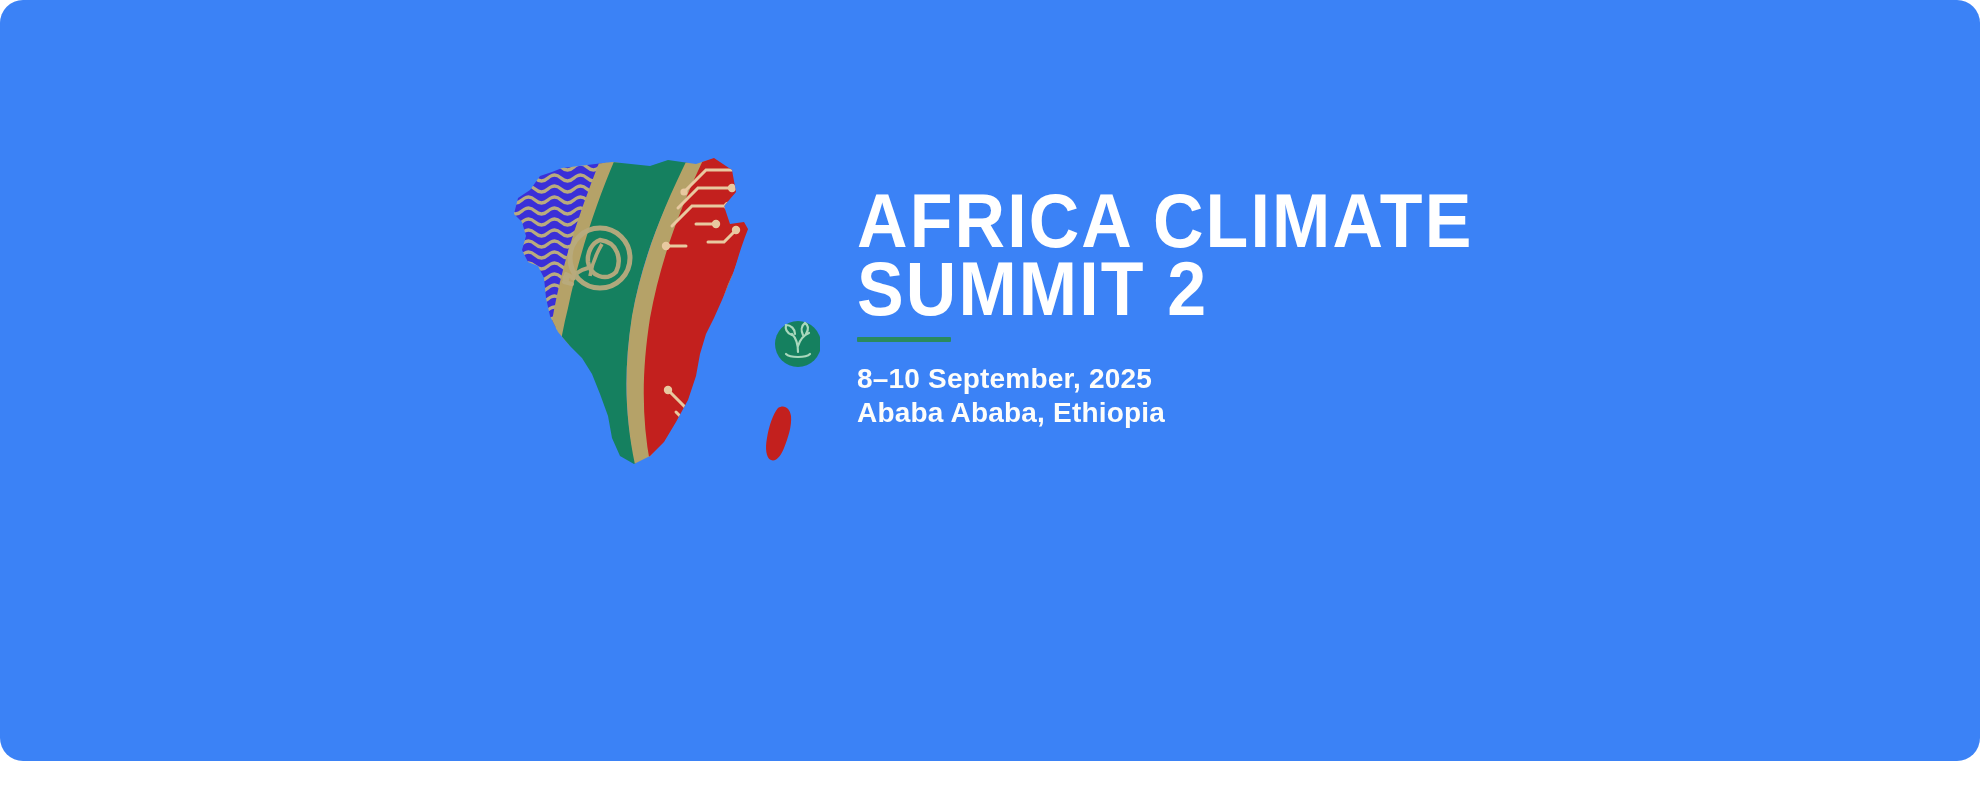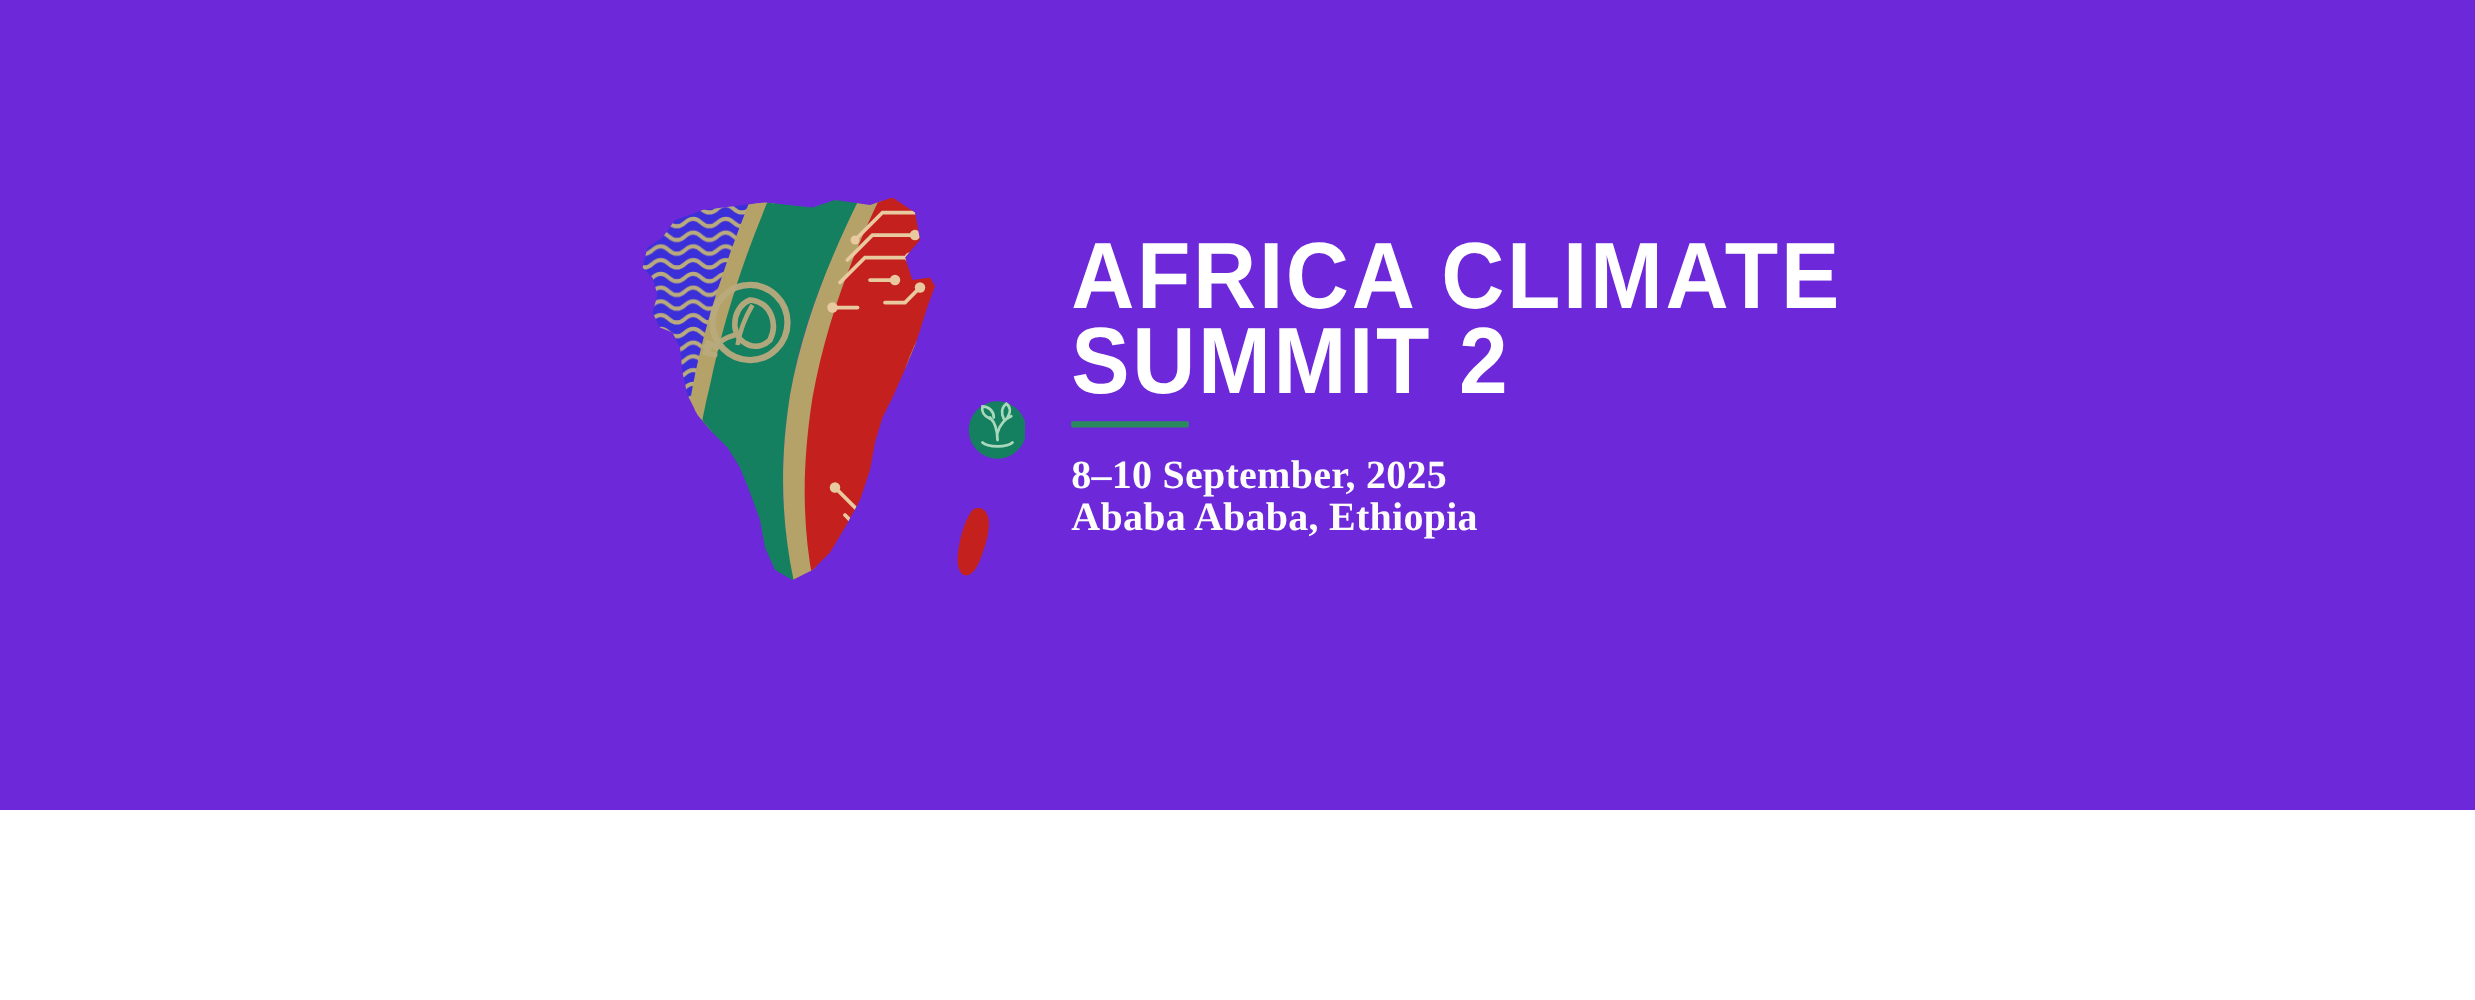--- a/index.html
+++ b/index.html
@@ -9,22 +9,23 @@
   }
   body {
     width: 1980px;
     height: 800px;
     overflow: hidden;
     font-family: "Liberation Sans", sans-serif;
   }
   #banner {
     position: relative;
     width: 1980px;
-    height: 648px;
-    background: #6d28d9;
+    height: 761px;
+    background: #3b82f6;
+    border-radius: 23px;
   }
   
   #composition {
     position: absolute;
     left: 500px;
     top: 140px;
     width: 1000px;
     height: 350px;
   }
   
@@ -71,23 +72,23 @@
     background: #2a8a5e;
     border-radius: 1px;
   }
 
   #meta-block {
     margin-top: 20px;
   }
   .meta-line {
     display: block;
     color: #fdfdfb;
-    font-family: Liberation Serif, serif;
+    font-family: Liberation Sans, sans-serif;
     font-weight: 700;
-    font-size: 32px;
+    font-size: 28px;
     line-height: 34px;
     letter-spacing: 0.2px;
     white-space: nowrap;
   }
 </style>
 </head>
 <body>
 
 <div id="banner">
 

